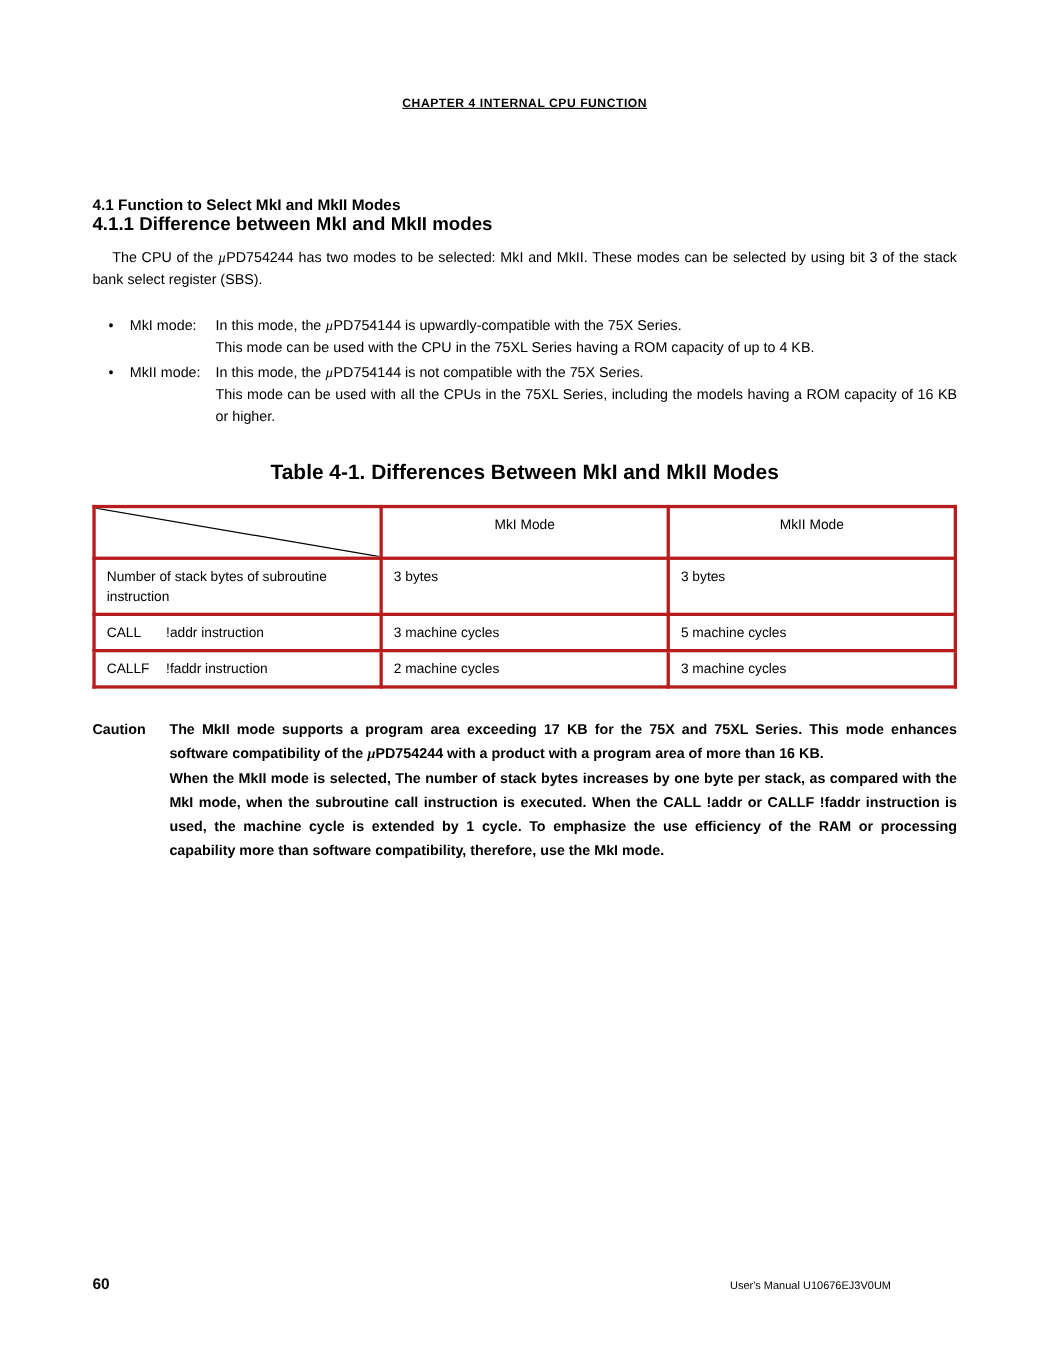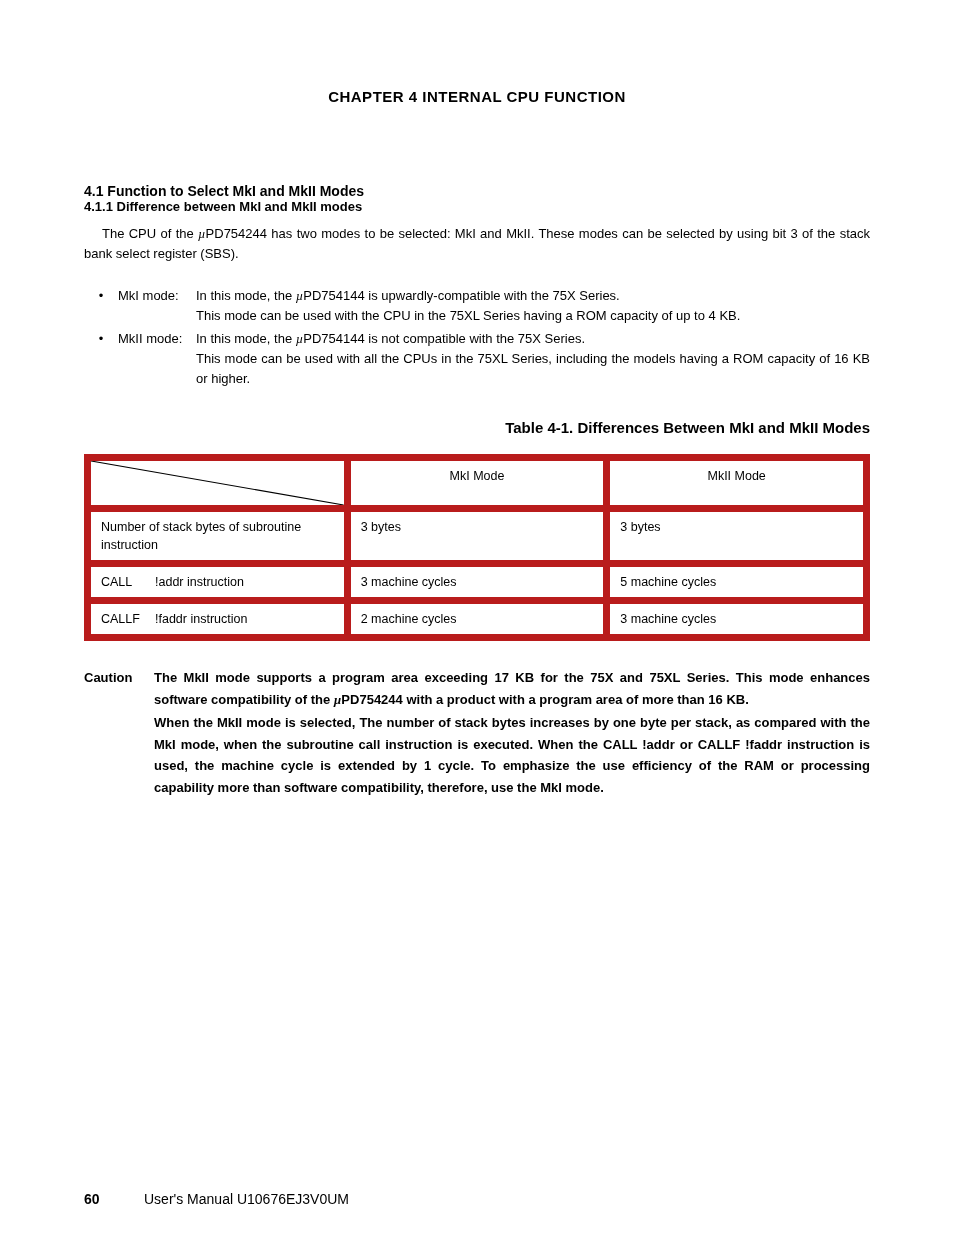--- a/index.html
+++ b/index.html
@@ -13,31 +13,32 @@
   .page {
     width: 954px;
     height: 1235px;
     box-sizing: border-box;
     padding: 88px 84px 40px 84px;
     position: relative;
   }
   .chapter-title {
     text-align: center;
     font-weight: bold;
-    font-size: 15px;
+    font-size: 11px;
     letter-spacing: 0.5px;
     margin-bottom: 78px;
+    text-decoration: underline;
   }
   .section-title {
     font-weight: bold;
     font-size: 14px;
   }
   .subsection-title {
     font-weight: bold;
-    font-size: 13px;
+    font-size: 17px;
     margin-bottom: 10px;
   }
   .para {
     line-height: 1.55;
     text-align: justify;
     margin: 0 0 6px 0;
   }
   .indent {
     text-indent: 18px;
   }
@@ -56,33 +57,33 @@
   }
   .mode-label {
     width: 78px;
     flex: 0 0 78px;
   }
   .mode-desc {
     flex: 1;
     text-align: justify;
   }
   .table-title {
-    text-align: right;
-    font-weight: bold;
-    font-size: 15px;
+    text-align: center;
+    font-weight: bold;
+    font-size: 19px;
     margin: 20px 0 18px 0;
   }
   table.diff {
     width: 100%;
     border-collapse: collapse;
     font-size: 12.5px;
     margin-bottom: 26px;
   }
   table.diff td {
-    border: 7px solid #b91c1c;
+    border: 3px solid #b91c1c;
     padding: 6px 10px;
     vertical-align: top;
     line-height: 1.45;
   }
   table.diff .hdr td {
     text-align: center;
   }
   .diaghdr {
     position: relative;
   }
@@ -101,29 +102,29 @@
   }
   .caution-label {
     width: 70px;
     flex: 0 0 70px;
   }
   .caution-body { flex: 1; }
   .caution-body p { margin: 0 0 2px 0; }
   .mu { font-style: italic; font-family: 'Times New Roman', serif; }
   .footer {
     position: absolute;
-    bottom: 28px;
+    bottom: 60px;
     left: 84px;
     right: 84px;
     display: flex;
     align-items: baseline;
     font-size: 12px;
   }
   .page-num { font-weight: bold; font-size: 14px; width: 60px; }
-  .footer-center { flex: 1; text-align: left; font-size: 14px; }
+  .footer-center { flex: 1; text-align: right; font-size: 10px; }
   .row-label { display:flex; }
   .row-label .c1 { width: 54px; flex:0 0 54px; }
 </style>
 </head>
 <body>
 
 <div class="page">
 
   <div class="chapter-title">CHAPTER 4   INTERNAL CPU FUNCTION</div>
 

